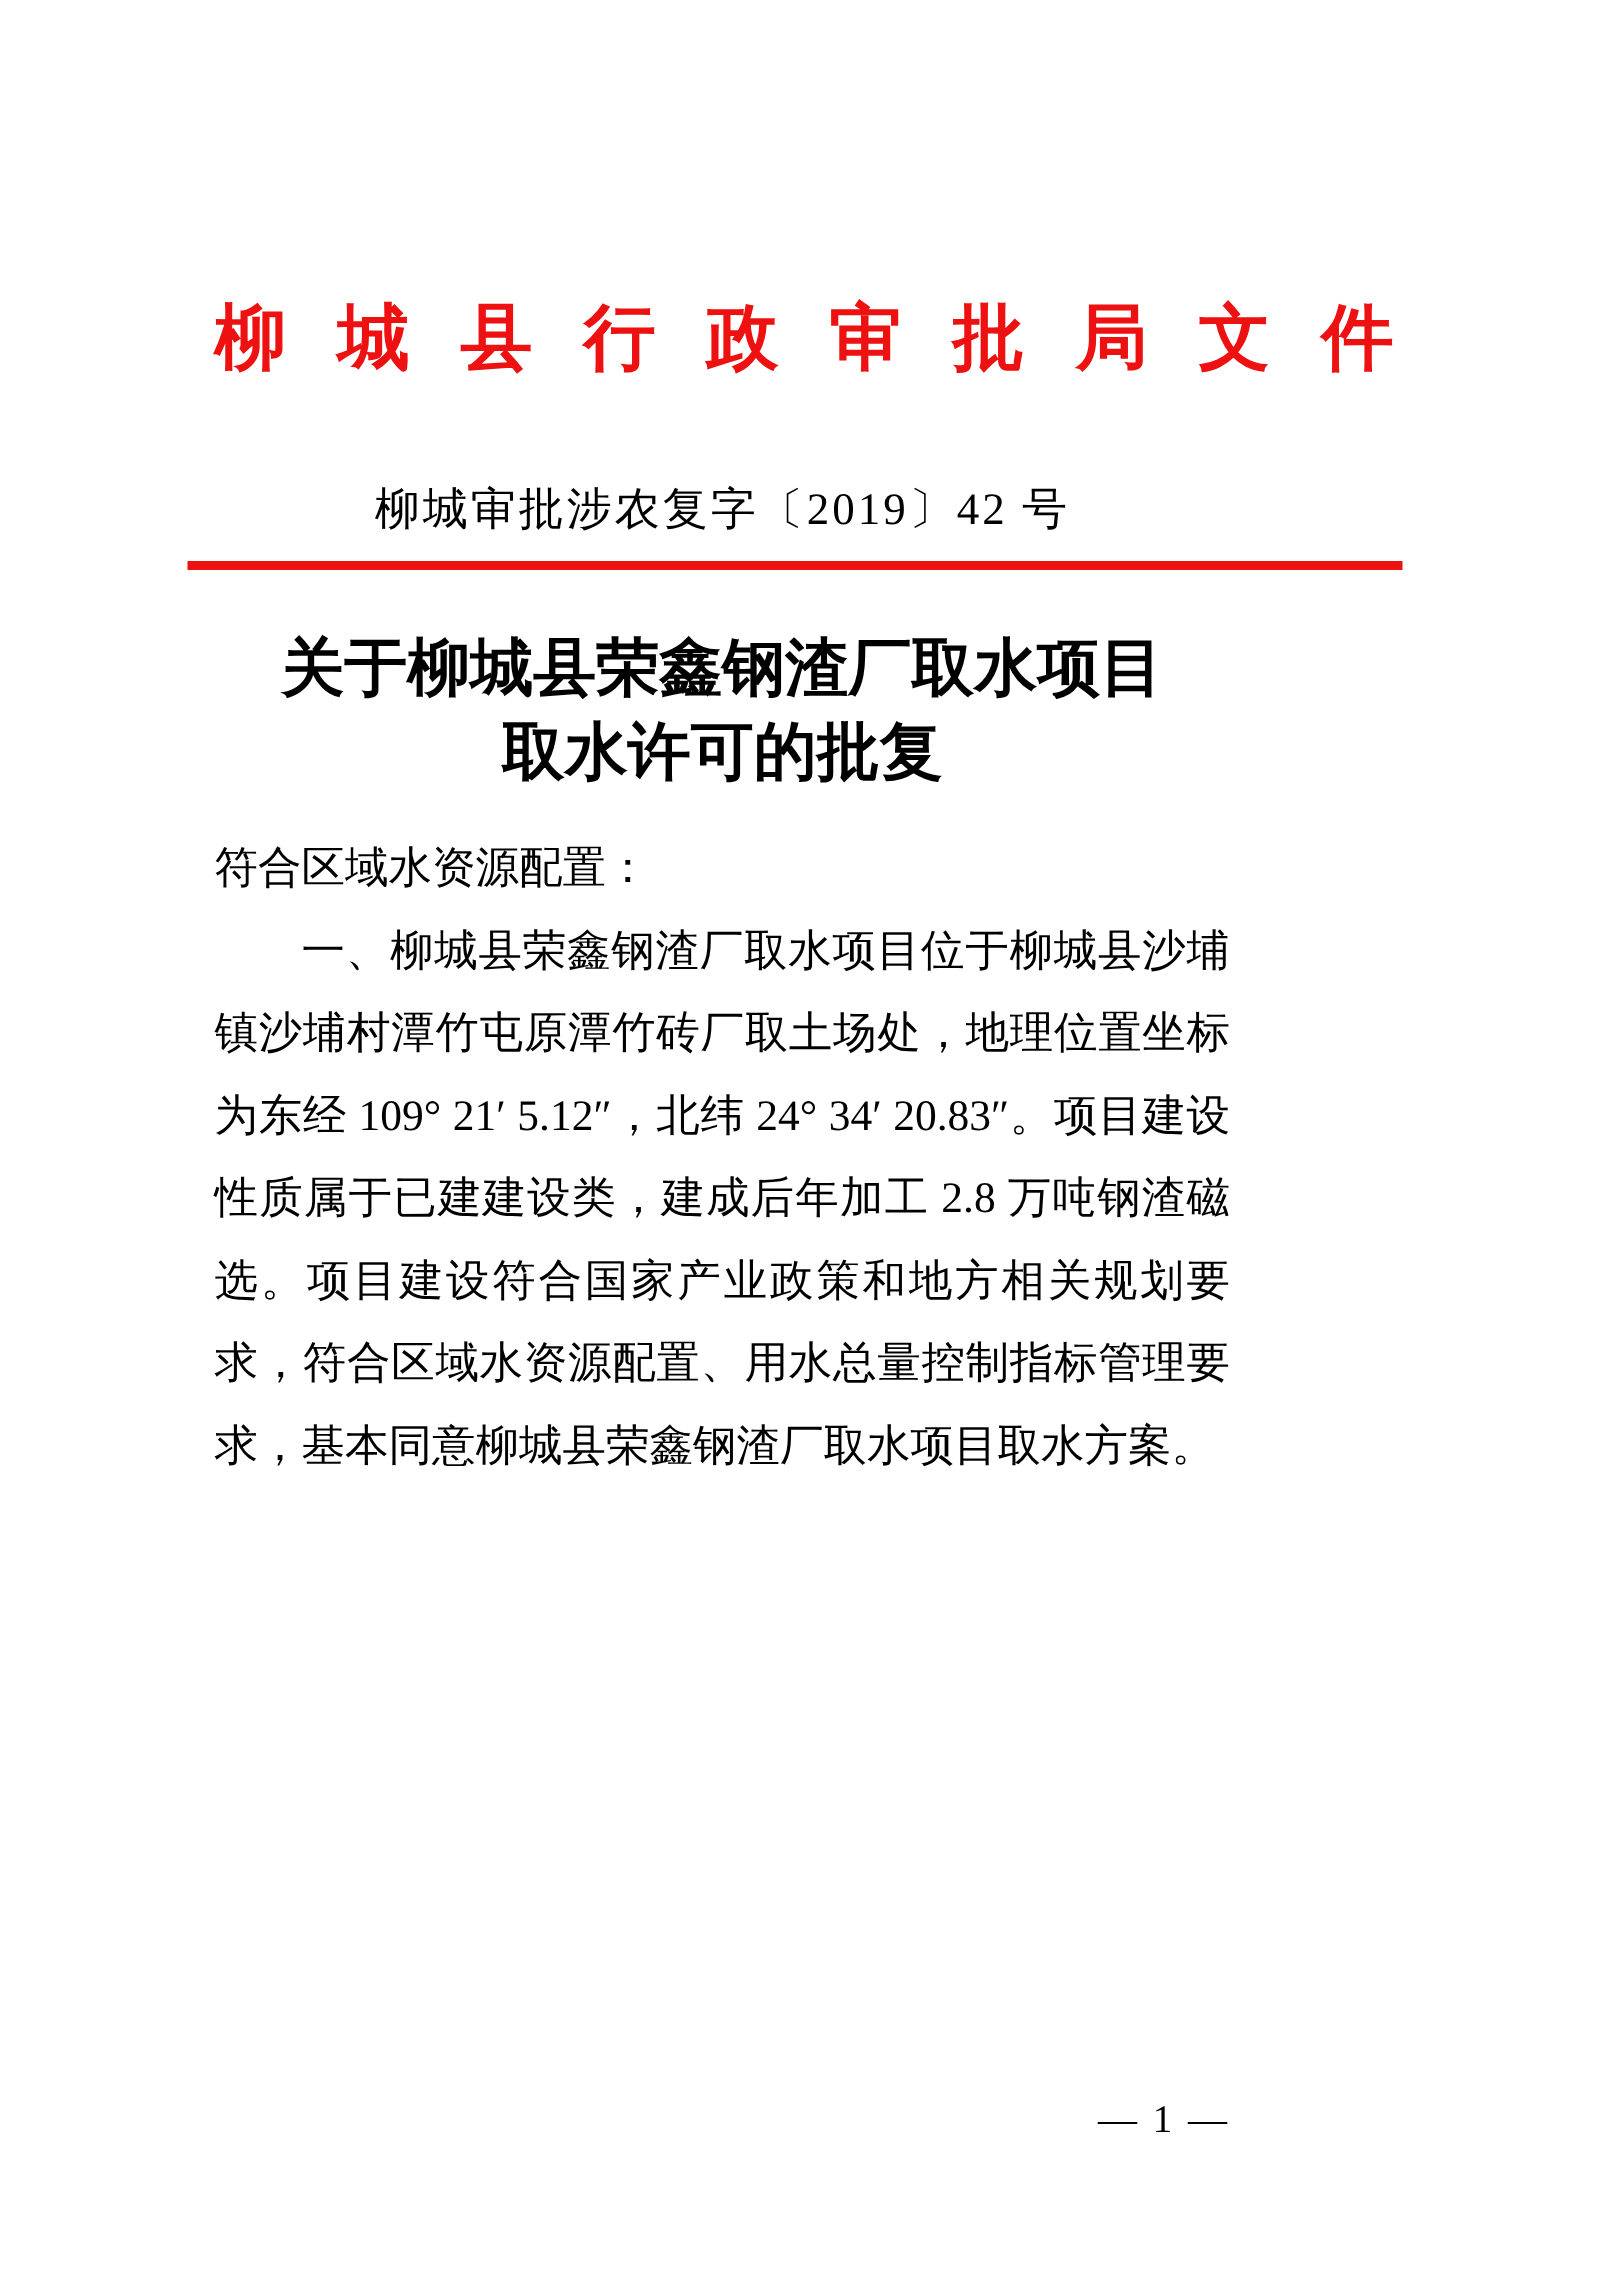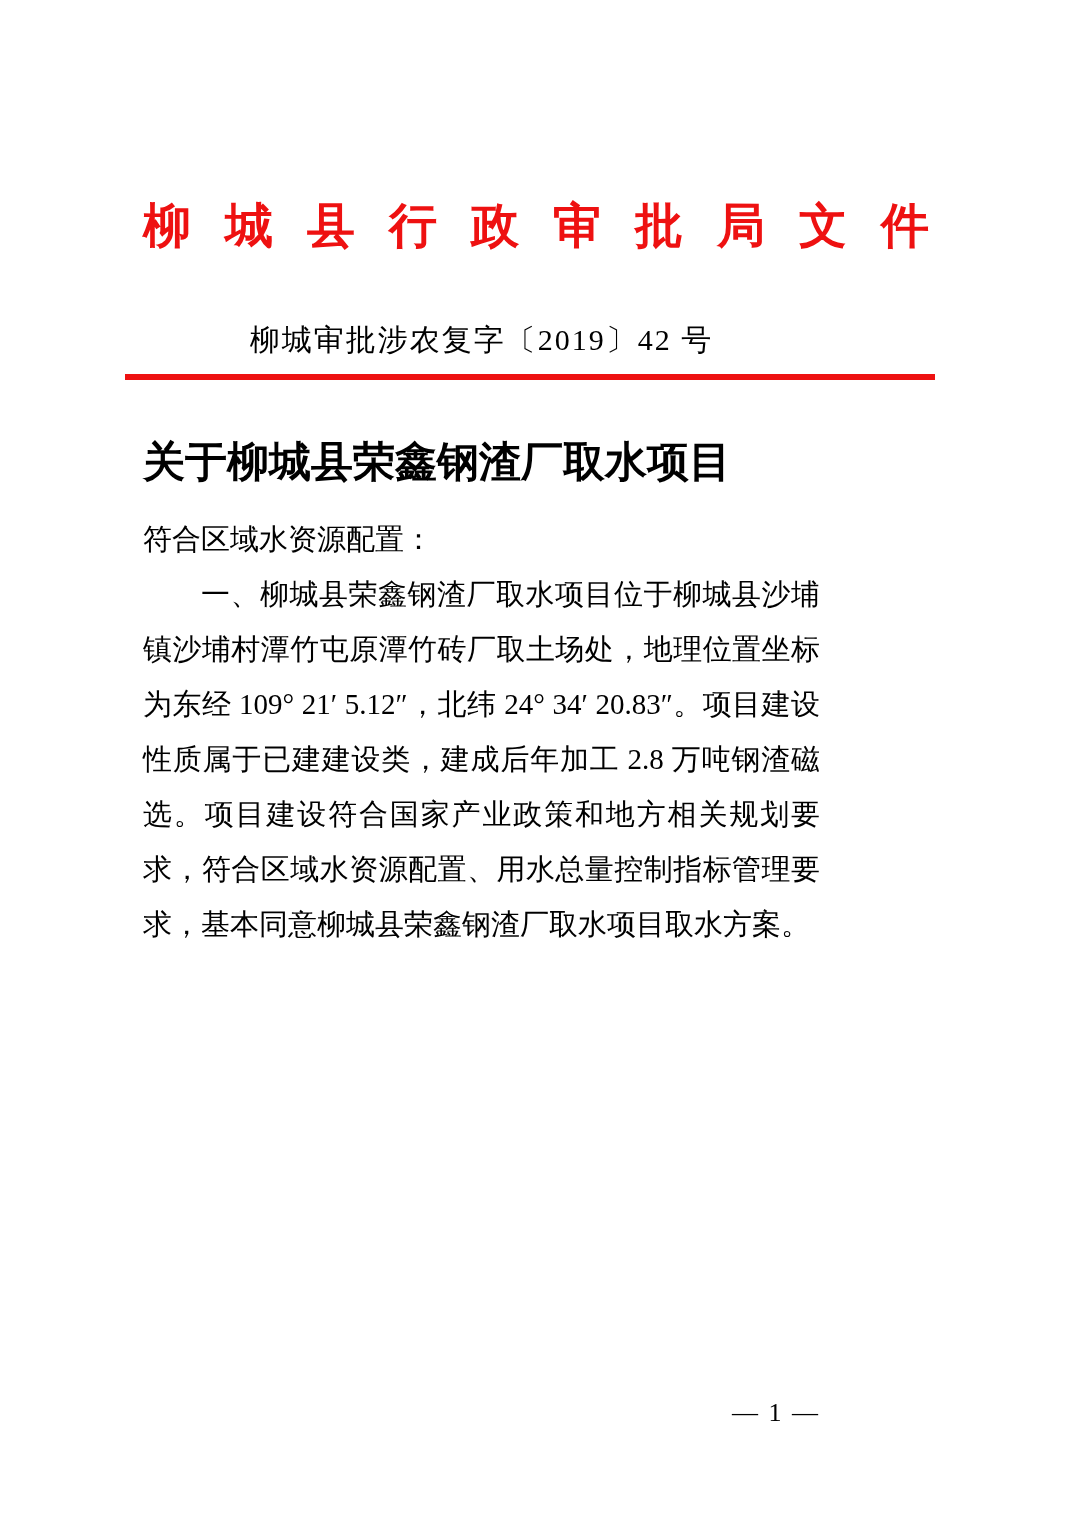--- a/index.html
+++ b/index.html
@@ -44,24 +44,25 @@
   
   .red-rule {
     margin-top: 14px;
     margin-left: -18px;
     width: 810px;
     height: 6px;
     background: var(--accent-red, #ee1111);
   }
   
   .doc-title {
-    margin: 54px 0 0 0;
+    margin: 38px 0 0 0;
     font-size: 42px;
     line-height: 56px;
     font-weight: bold;
+    text-align: center;
   }
   .title-line {
     display: block;
   }
   
   .body-block {
     margin-top: 22px;
     font-size: 29px;
     line-height: 55px;
     text-align: justify;
@@ -91,20 +92,21 @@
 <div class="page">
 
   <div class="agency-title">柳 城 县 行 政 审 批 局 文 件</div>
 
   <div class="doc-number">柳城审批涉农复字〔2019〕42 号</div>
 
   <div class="red-rule"></div>
 
   <h1 class="doc-title">
     <span class="title-line">关于柳城县荣鑫钢渣厂取水项目</span>
+    <span class="title-line">取水许可的批复</span>
   </h1>
 
   <div class="body-block">
     <p class="salutation">符合区域水资源配置：</p>
     <p class="para">一、柳城县荣鑫钢渣厂取水项目位于柳城县沙埔镇沙埔村潭竹屯原潭竹砖厂取土场处，地理位置坐标为东经 109° 21′ 5.12″，北纬 24° 34′ 20.83″。项目建设性质属于已建建设类，建成后年加工 2.8 万吨钢渣磁选。项目建设符合国家产业政策和地方相关规划要求，符合区域水资源配置、用水总量控制指标管理要求，基本同意柳城县荣鑫钢渣厂取水项目取水方案。</p>
   </div>
 
   <div class="footer">
     <span>— 1 —</span>
   </div>

